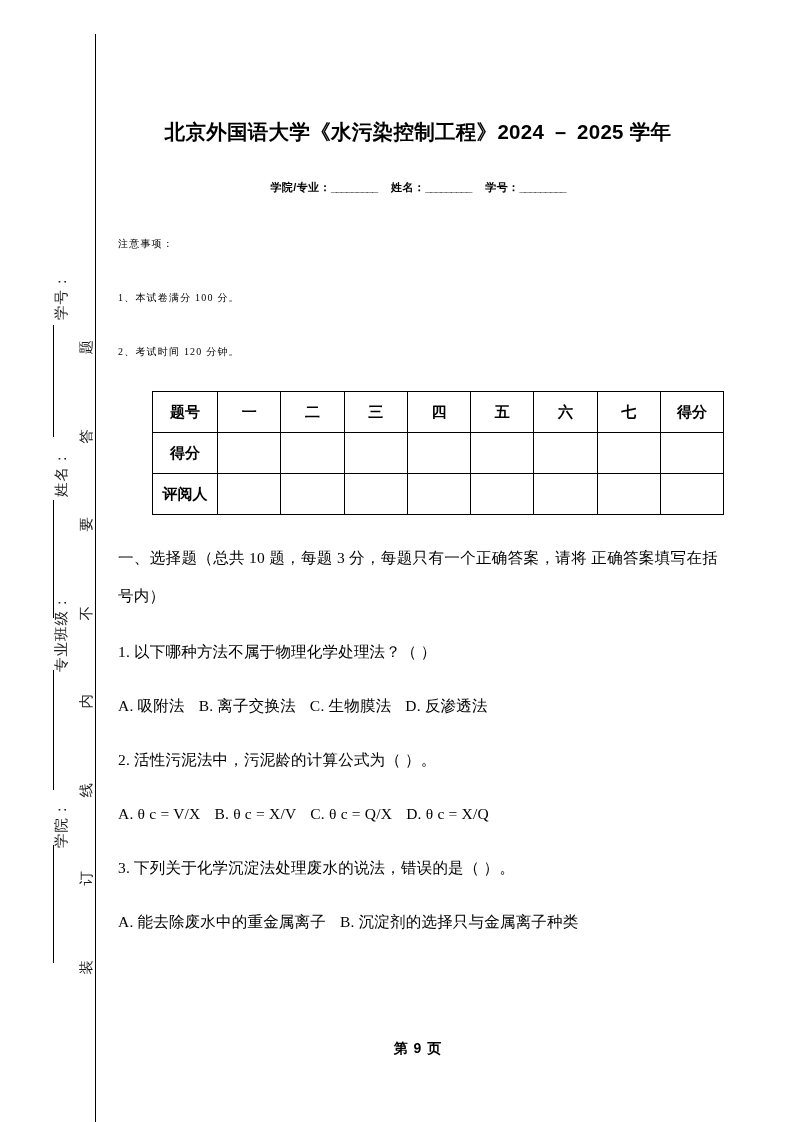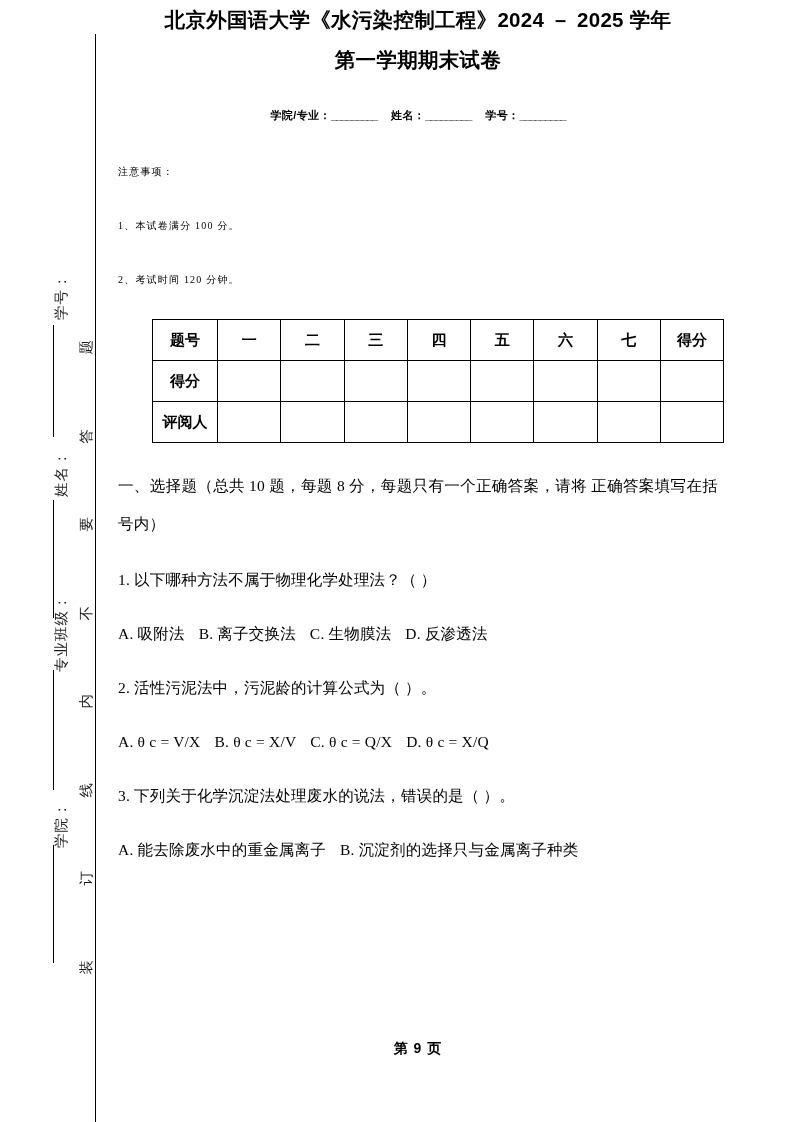--- a/index.html
+++ b/index.html
@@ -82,20 +82,21 @@
   #page-body {
     position: absolute;
     left: 118px;
     top: 0;
     width: 600px;
     height: 1122px;
   }
 
   #exam-title {
     margin: 0;
+    padding-top: 112px;
     font-family: "Liberation Sans", "DejaVu Sans", sans-serif;
     font-size: 20.5px;
     font-weight: bold;
     line-height: 40px;
     text-align: center;
     letter-spacing: 0.3px;
   }
   #exam-title .t2 { display: block; }
 
   #id-fields {
@@ -202,21 +203,20 @@
     <span class="ch">线</span>
     <span class="ch">订</span>
     <span class="ch">装</span>
   </div>
 </div>
 
 <div id="page-body">
 
   <h1 id="exam-title">
     <span class="t1">北京外国语大学《水污染控制工程》2024 － 2025 学年</span>
-    <span class="t2">第一学期期末试卷</span>
   </h1>
 
   <p id="id-fields">
     <span>学院/专业：</span><span class="fill">_________</span><span class="gap"></span><span>姓名：</span><span class="fill">_________</span><span class="gap"></span><span>学号：</span><span class="fill">_________</span>
   </p>
 
   <p class="note-line" id="notes-heading">注意事项：</p>
   <p class="note-line">1、本试卷满分 100 分。</p>
   <p class="note-line">
     <span>2、考试时间</span>
@@ -256,21 +256,21 @@
         <td></td>
         <td></td>
         <td></td>
         <td></td>
         <td></td>
       </tr>
     </tbody>
   </table>
 
   <p id="section-heading">
-    <span>一、选择题（总共 10 题，每题 8 分，每题只有一个正确答案，请将</span>
+    <span>一、选择题（总共 10 题，每题 3 分，每题只有一个正确答案，请将</span>
     <span>正确答案填写在括号内）</span>
   </p>
 
   <p class="q-stem">1. 以下哪种方法不属于物理化学处理法？（  ）</p>
   <p class="q-opts">
     <span class="opt">A. 吸附法</span><span class="opt">B. 离子交换法</span><span class="opt">C. 生物膜法</span><span class="opt">D. 反渗透法</span>
   </p>
 
   <p class="q-stem">2. 活性污泥法中，污泥龄的计算公式为（  ）。</p>
   <p class="q-opts">

